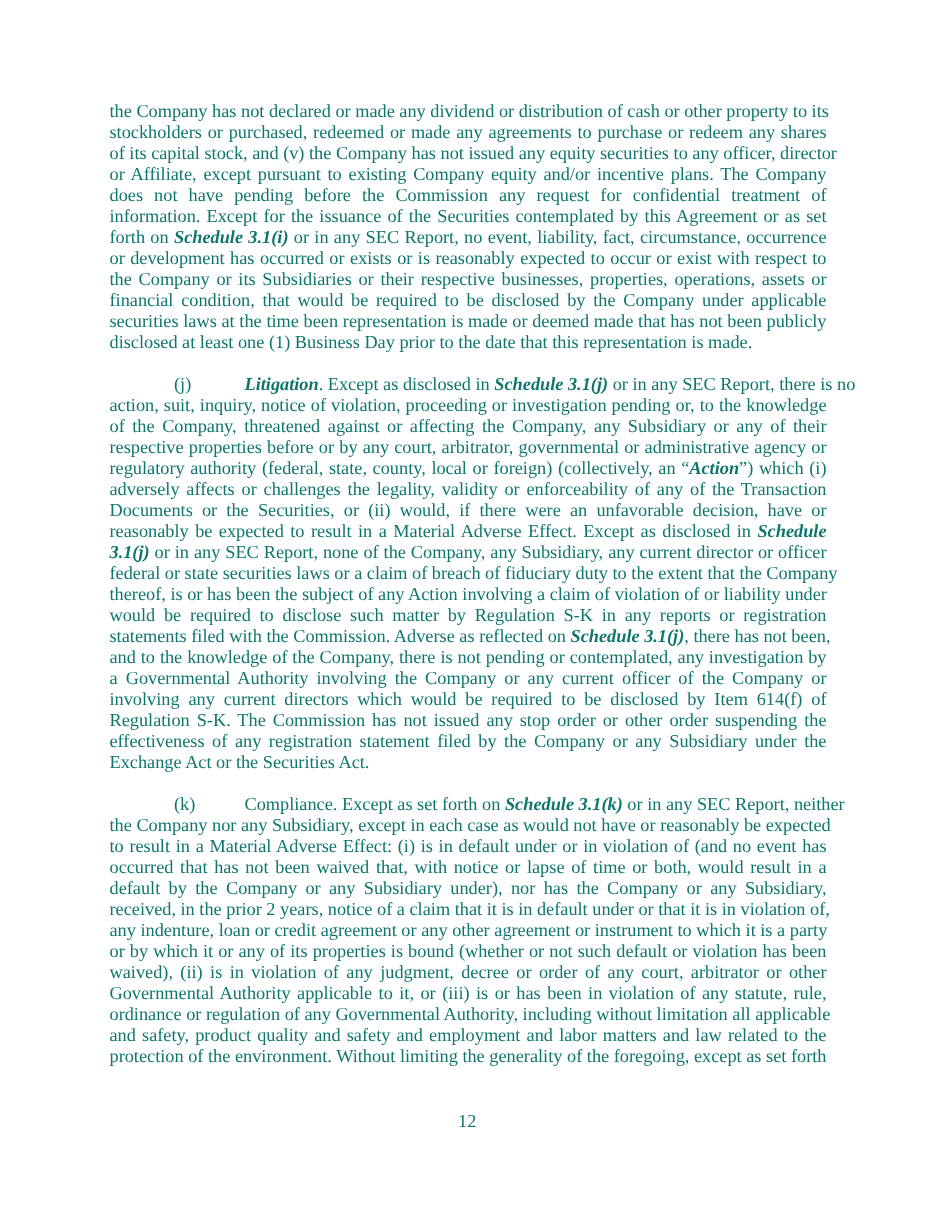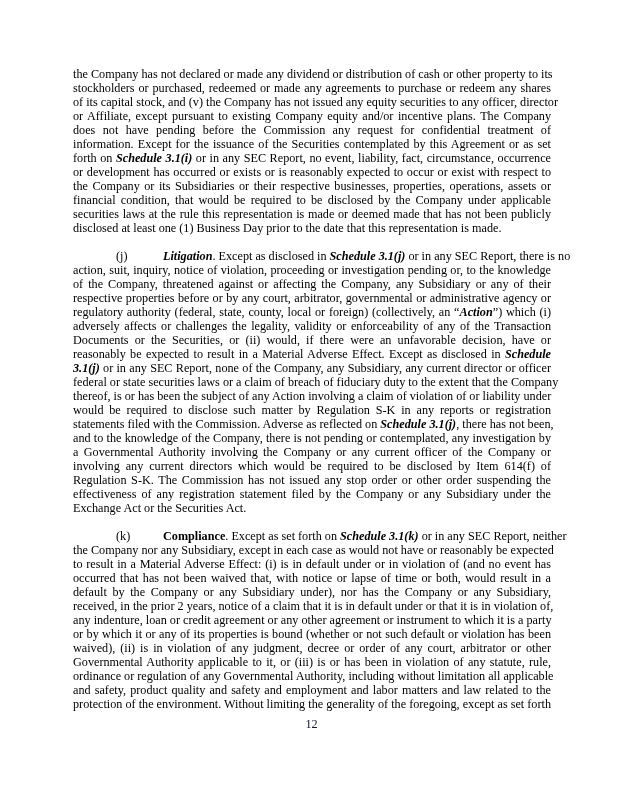--- a/index.html
+++ b/index.html
@@ -4,51 +4,51 @@
 <style>
   html, body { margin: 0; padding: 0; background: #ffffff; }
   body { width: 623px; height: 807px; position: relative; overflow: hidden; }
   .page {
     position: absolute; left: 0; top: 0; width: 623px; height: 807px;
     background: #ffffff;
   }
   .body-text {
     position: absolute; left: 73px; top: 67px; width: 478px;
     font-family: "Liberation Serif", serif;
-    font-size: 12.2px; line-height: 14px; color: #000000;
+    font-size: 12.2px; line-height: 14px; color: #0f766e;
   }
   .line { display: block; white-space: nowrap; text-align: justify; text-align-last: justify; height: 14px; }
   .line.last { text-align-last: left; }
   .gap { height: 14px; }
   .indent { display: inline-block; width: 43px; }
   .label { display: inline-block; width: 47px; }
   .bi { font-weight: bold; font-style: italic; }
-  .b { font-weight: bold; }
+  .b { font-weight: normal; }
   .page-number {
-    position: absolute; left: 0; width: 623px; top: 717px; text-align: center;
-    font-family: "Liberation Serif", serif; font-size: 12.2px; color: #0f172a;
+    position: absolute; left: 0; width: 623px; top: 740px; text-align: center;
+    font-family: "Liberation Serif", serif; font-size: 12.2px; color: #0f766e;
   }
 </style>
 </head>
 <body>
 
 <div class="page">
   <div class="body-text">
 
     <span class="line">the Company has not declared or made any dividend or distribution of cash or other property to its</span>
     <span class="line">stockholders or purchased, redeemed or made any agreements to purchase or redeem any shares</span>
     <span class="line">of its capital stock, and (v) the Company has not issued any equity securities to any officer, director</span>
     <span class="line">or Affiliate, except pursuant to existing Company equity and/or incentive plans. The Company</span>
     <span class="line">does not have pending before the Commission any request for confidential treatment of</span>
     <span class="line">information. Except for the issuance of the Securities contemplated by this Agreement or as set</span>
     <span class="line"><span>forth on </span><span class="bi">Schedule 3.1(i)</span><span> or in any SEC Report, no event, liability, fact, circumstance, occurrence</span></span>
     <span class="line">or development has occurred or exists or is reasonably expected to occur or exist with respect to</span>
     <span class="line">the Company or its Subsidiaries or their respective businesses, properties, operations, assets or</span>
     <span class="line">financial condition, that would be required to be disclosed by the Company under applicable</span>
-    <span class="line">securities laws at the rule this representation is made or deemed made that has not been publicly</span>
+    <span class="line">securities laws at the time been representation is made or deemed made that has not been publicly</span>
     <span class="line last">disclosed at least one (1) Business Day prior to the date that this representation is made.</span>
 
     <div class="gap"></div>
 
     <span class="line"><span class="indent"></span><span class="label">(j)</span><span class="bi">Litigation</span><span>. Except as disclosed in </span><span class="bi">Schedule 3.1(j)</span><span> or in any SEC Report, there is no</span></span>
     <span class="line">action, suit, inquiry, notice of violation, proceeding or investigation pending or, to the knowledge</span>
     <span class="line">of the Company, threatened against or affecting the Company, any Subsidiary or any of their</span>
     <span class="line">respective properties before or by any court, arbitrator, governmental or administrative agency or</span>
     <span class="line"><span>regulatory authority (federal, state, county, local or foreign) (collectively, an “</span><span class="bi">Action</span><span>”) which (i)</span></span>
     <span class="line">adversely affects or challenges the legality, validity or enforceability of any of the Transaction</span>

